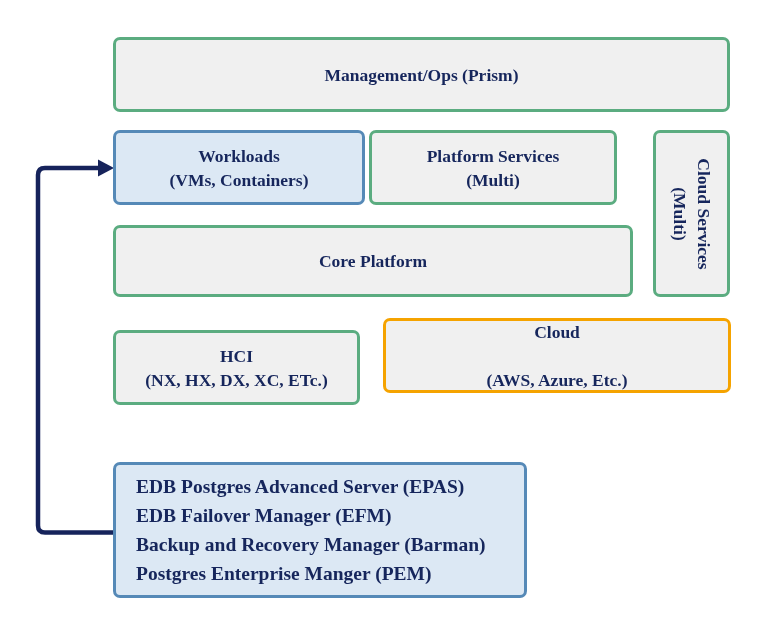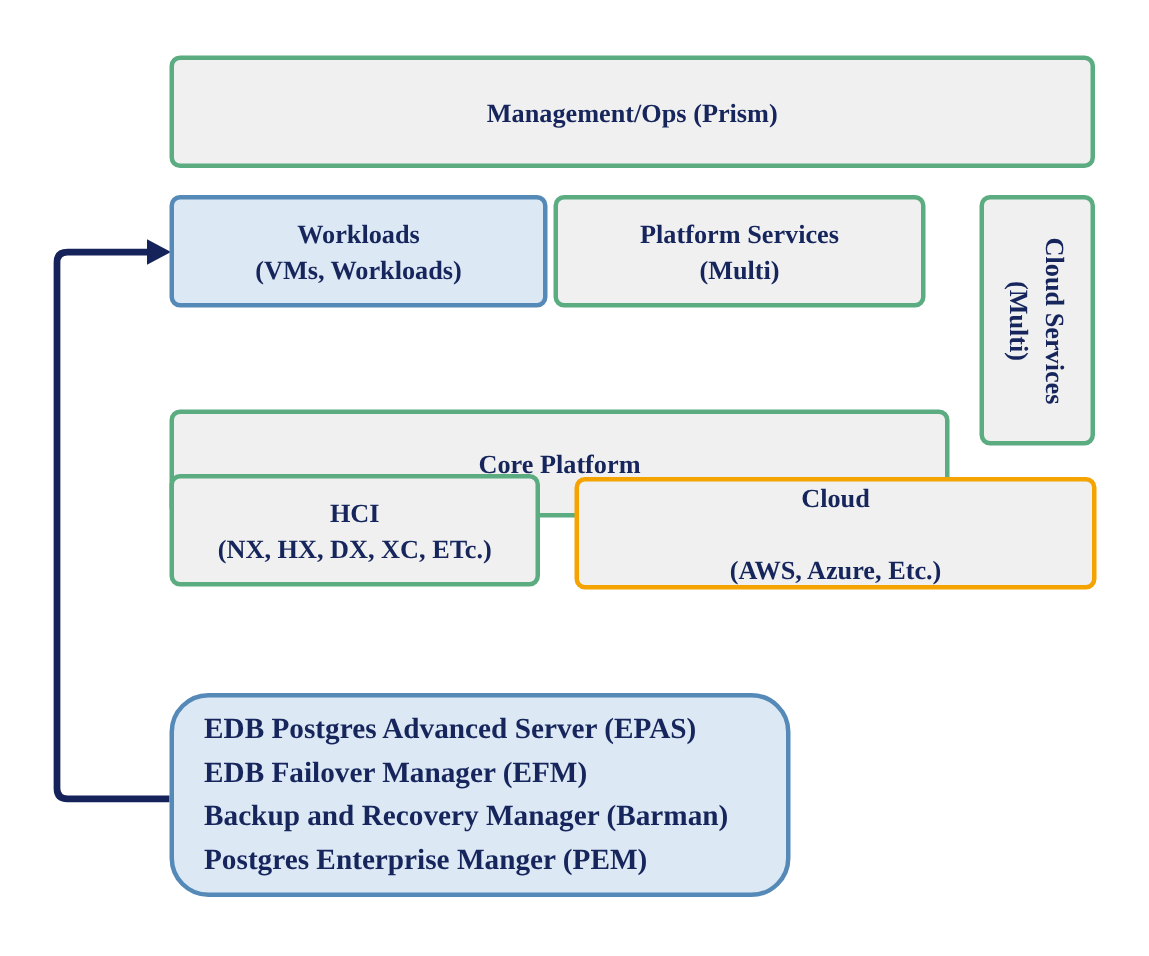--- a/index.html
+++ b/index.html
@@ -37,27 +37,27 @@
     background: #DCE8F4;
   }
   .dbox.orange {
     border-color: #F5A300;
     gap: 24px;
   }
   .box-management   { left: 113px; top: 37px;  width: 617px; height: 75px; }
   .box-workloads    { left: 113px; top: 130px; width: 252px; height: 75px; }
   .box-platform     { left: 369px; top: 130px; width: 248px; height: 75px; }
   .box-cloudsvc     { left: 653px; top: 130px; width: 77px;  height: 167px; }
-  .box-core         { left: 113px; top: 225px; width: 520px; height: 72px; margin-top: 48px; }
-  .box-hci          { left: 113px; top: 316px; width: 247px; height: 75px; }
+  .box-core         { left: 113px; top: 225px; width: 520px; height: 72px; }
+  .box-hci          { left: 113px; top: 330px; width: 247px; height: 75px; }
   .box-cloud        { left: 383px; top: 318px; width: 348px; height: 75px; }
   .box-edb          { left: 113px; top: 462px; width: 414px; height: 136px;
                       align-items: flex-start; text-align: left;
                       padding-left: 20px; padding-right: 6px;
-                      font-size: 19.5px; line-height: 29px; border-radius: 26px; }
+                      font-size: 19.5px; line-height: 29px; }
   .vertical-text {
     transform: rotate(90deg);
     white-space: nowrap;
     text-align: center;
   }
   .arrow-layer {
     position: absolute;
     left: 0; top: 0;
     width: 766px; height: 637px;
     pointer-events: none;
@@ -72,21 +72,21 @@
     <path d="M 113 532.5 L 45 532.5 Q 38 532.5 38 525.5 L 38 175 Q 38 168 45 168 L 99 168" fill="none" stroke="#16235B" stroke-width="4.5" stroke-linecap="butt" stroke-linejoin="round"></path>
     <polygon points="98,159.5 98,176.5 114,168" fill="#16235B"></polygon>
   </svg>
 
   <div class="dbox box-management">
     <div>Management/Ops (Prism)</div>
   </div>
 
   <div class="dbox blue box-workloads">
     <div>Workloads</div>
-    <div>(VMs, Workloads)</div>
+    <div>(VMs, Containers)</div>
   </div>
 
   <div class="dbox box-platform">
     <div>Platform Services</div>
     <div>(Multi)</div>
   </div>
 
   <div class="dbox box-cloudsvc">
     <div class="vertical-text">
       <div>Cloud Services</div>

